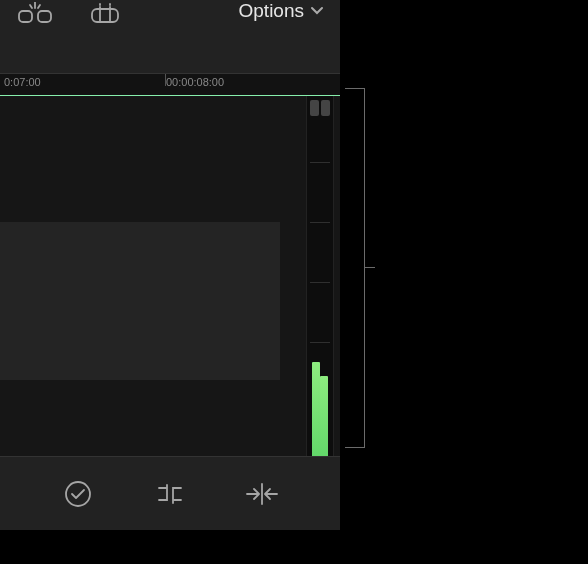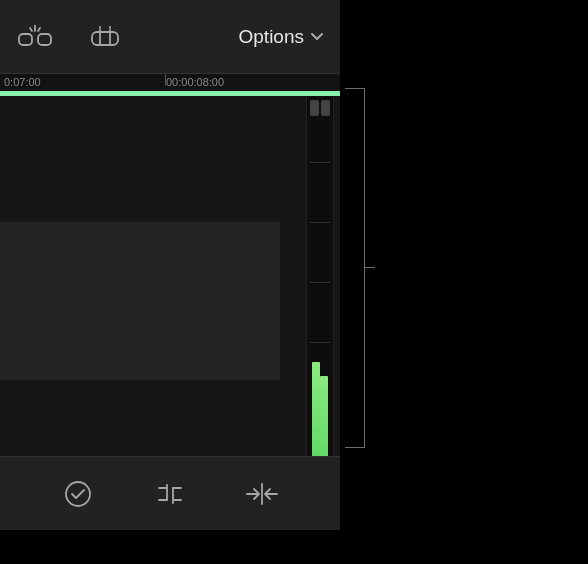--- a/index.html
+++ b/index.html
@@ -18,21 +18,21 @@
       width: 340px;
       height: 530px;
       background: #1a1a1a;
       display: flex;
       flex-direction: column;
     }
     .toolbar {
       height: 74px;
       background: #222;
       display: flex;
-      align-items: center;
+      align-items: flex-start;
       padding: 0 16px;
       gap: 32px;
       border-bottom: 1px solid #333;
     }
     .tool-icon {
       width: 38px;
       height: 28px;
       display: flex;
       align-items: center;
       justify-content: center;
@@ -49,21 +49,21 @@
       cursor: pointer;
     }
     .chevron {
       font-size: 14px;
       color: #aaa;
     }
     .ruler {
       height: 22px;
       background: #121212;
       position: relative;
-      border-bottom: 5px solid #86efac;
+      border-bottom: 1px solid #86efac;
       font-size: 11px;
       color: #888;
     }
     .ruler-tick {
       position: absolute;
       top: 2px;
     }
     .ruler-mark {
       position: absolute;
       top: 0;

